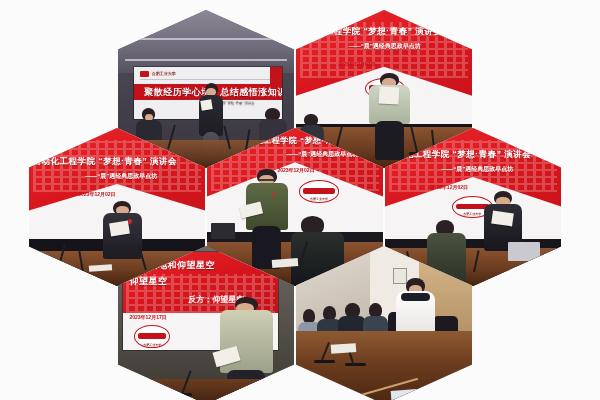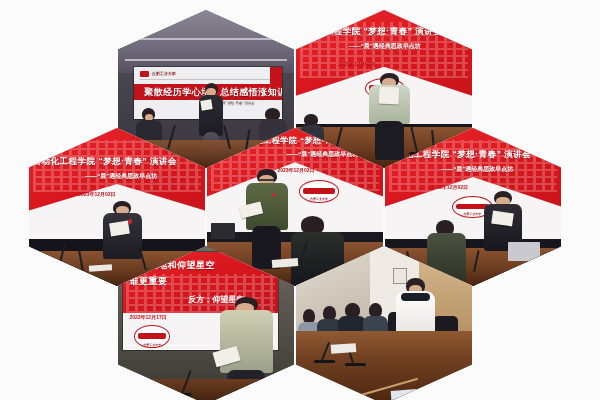--- a/index.html
+++ b/index.html
@@ -268,21 +268,21 @@
   </div>
 
   <div class="hex" style="left:118px;top:246px;width:176px;height:158px;">
     <div class="photo">
       <div class="wall" style="top:0;background:linear-gradient(#6f6a62,#3a3732);"></div>
       <div class="screen" style="left:3%;top:4%;width:88%;height:62%;">
         <div class="scr-red" style="height:62%;"></div>
         <div class="bldg" style="top:22%;height:40%;"></div>
         <div class="scr-white" style="top:62%;"></div>
         <div class="scr-title" style="left:4%;top:7%;font-size:9px;">脚踏实地和仰望星空</div>
-        <div class="scr-title" style="left:4%;top:23%;font-size:9px;">谁更重要</div>
+        <div class="scr-title" style="left:4%;top:23%;font-size:9px;">仰望星空</div>
         <div class="scr-side" style="left:42%;top:43%;font-size:8px;">反方：仰望星空</div>
         <div class="scr-date" style="left:4%;top:63%;font-size:5px;">2023年12月17日</div>
         <div class="logo" style="left:7%;top:74%;width:22%;height:22%;">
           <div class="bar"></div>
           <div class="nm" style="font-size:3px;">合肥工业大学</div>
         </div>
       </div>
 
       <div class="person" style="left:58%;top:32%;width:30%;height:66%;">
         <div class="head" style="left:28%;top:0;width:44%;height:15%;"></div>

